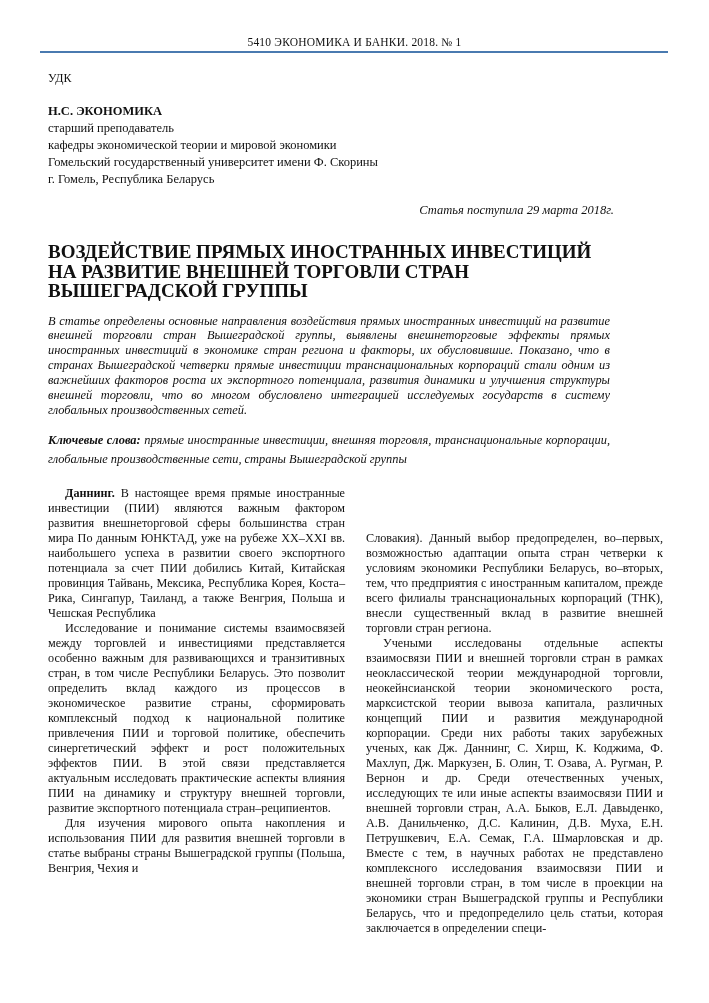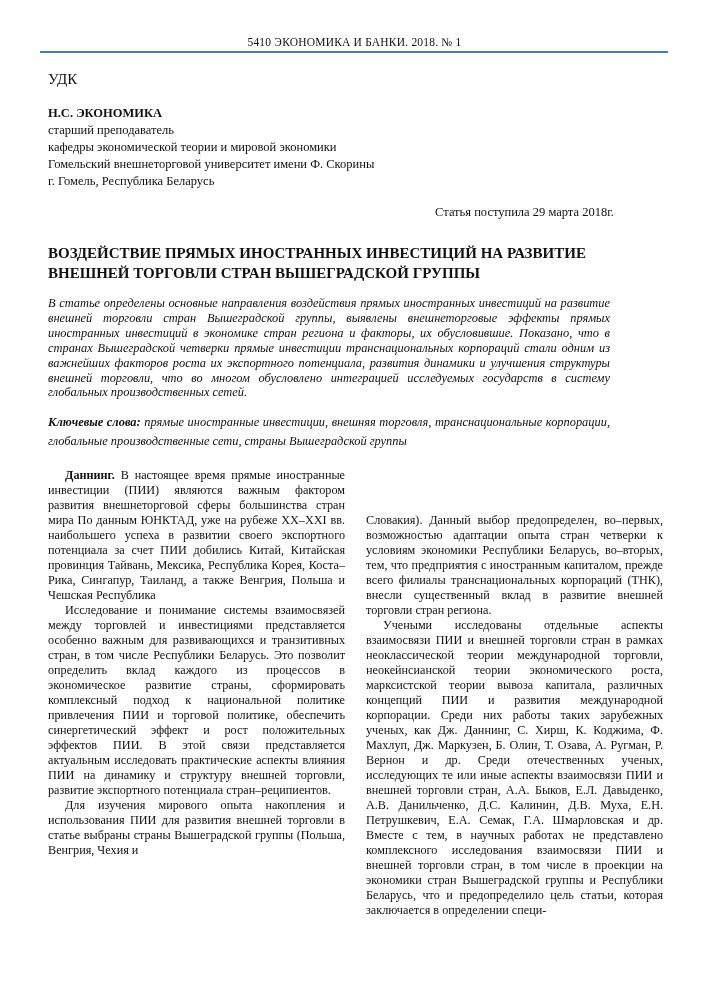--- a/index.html
+++ b/index.html
@@ -18,39 +18,40 @@
     text-align: center;
     font-size: 11.5px;
     letter-spacing: 0.2px;
   }
   .header-rule {
     margin: 3px 41px 0 40px;
     border-bottom: 2px solid #4a7ab0;
   }
   .udk {
     margin: 18px 16px 0 48px;
-    font-size: 15px;
+    font-size: 12px;
   }
   .author-block {
     margin: 17px 0 0 48px;
     font-size: 12.5px;
     line-height: 17px;
   }
   .author-name { font-weight: bold; }
   .received {
     margin: 15px 0 0 48px;
     width: 566px;
     text-align: right;
+    font-style: italic;
     font-size: 12.5px;
   }
   .article-title {
     margin: 24px 0 12px 48px;
     width: 545px;
     font-weight: bold;
-    font-size: 15px;
+    font-size: 19px;
     line-height: 19.5px;
   }
   .abstract {
     margin: 13px 0 0 48px;
     width: 562px;
     font-style: italic;
     font-size: 12.4px;
     line-height: 14.9px;
     text-align: justify;
     hyphens: auto;
@@ -88,21 +89,21 @@
   <div class="journal-header">5410 ЭКОНОМИКА И БАНКИ. 2018. № 1</div>
 
   <div class="header-rule" style="border-bottom-color: rgb(74, 122, 176);"></div>
 
   <div class="udk">УДК</div>
 
   <div class="author-block">
     <div class="author-name">Н.С. ЭКОНОМИКА</div>
     <div>старший преподаватель</div>
     <div>кафедры экономической теории и мировой экономики</div>
-    <div>Гомельский внешнеторговой университет имени Ф. Скорины</div>
+    <div>Гомельский государственный университет имени Ф. Скорины</div>
     <div>г. Гомель, Республика Беларусь</div>
   </div>
 
   <div class="received">Статья поступила 29 марта 2018г.</div>
 
   <h1 class="article-title">ВОЗДЕЙСТВИЕ ПРЯМЫХ ИНОСТРАННЫХ ИНВЕСТИЦИЙ НА РАЗВИТИЕ ВНЕШНЕЙ ТОРГОВЛИ СТРАН ВЫШЕГРАДСКОЙ ГРУППЫ</h1>
 
   <div class="abstract">В статье определены основные направления воздействия прямых иностранных инвестиций на развитие внешней торговли стран Вышеградской группы, выявлены внешнеторговые эффекты прямых иностранных инвестиций в экономике стран региона и факторы, их обусловившие. Показано, что в странах Вышеградской четверки прямые инвестиции транснациональных корпораций стали одним из важнейших факторов роста их экспортного потенциала, развития динамики и улучшения структуры внешней торговли, что во многом обусловлено интеграцией исследуемых государств в систему глобальных производственных сетей.</div>
 
   <div class="keywords">

